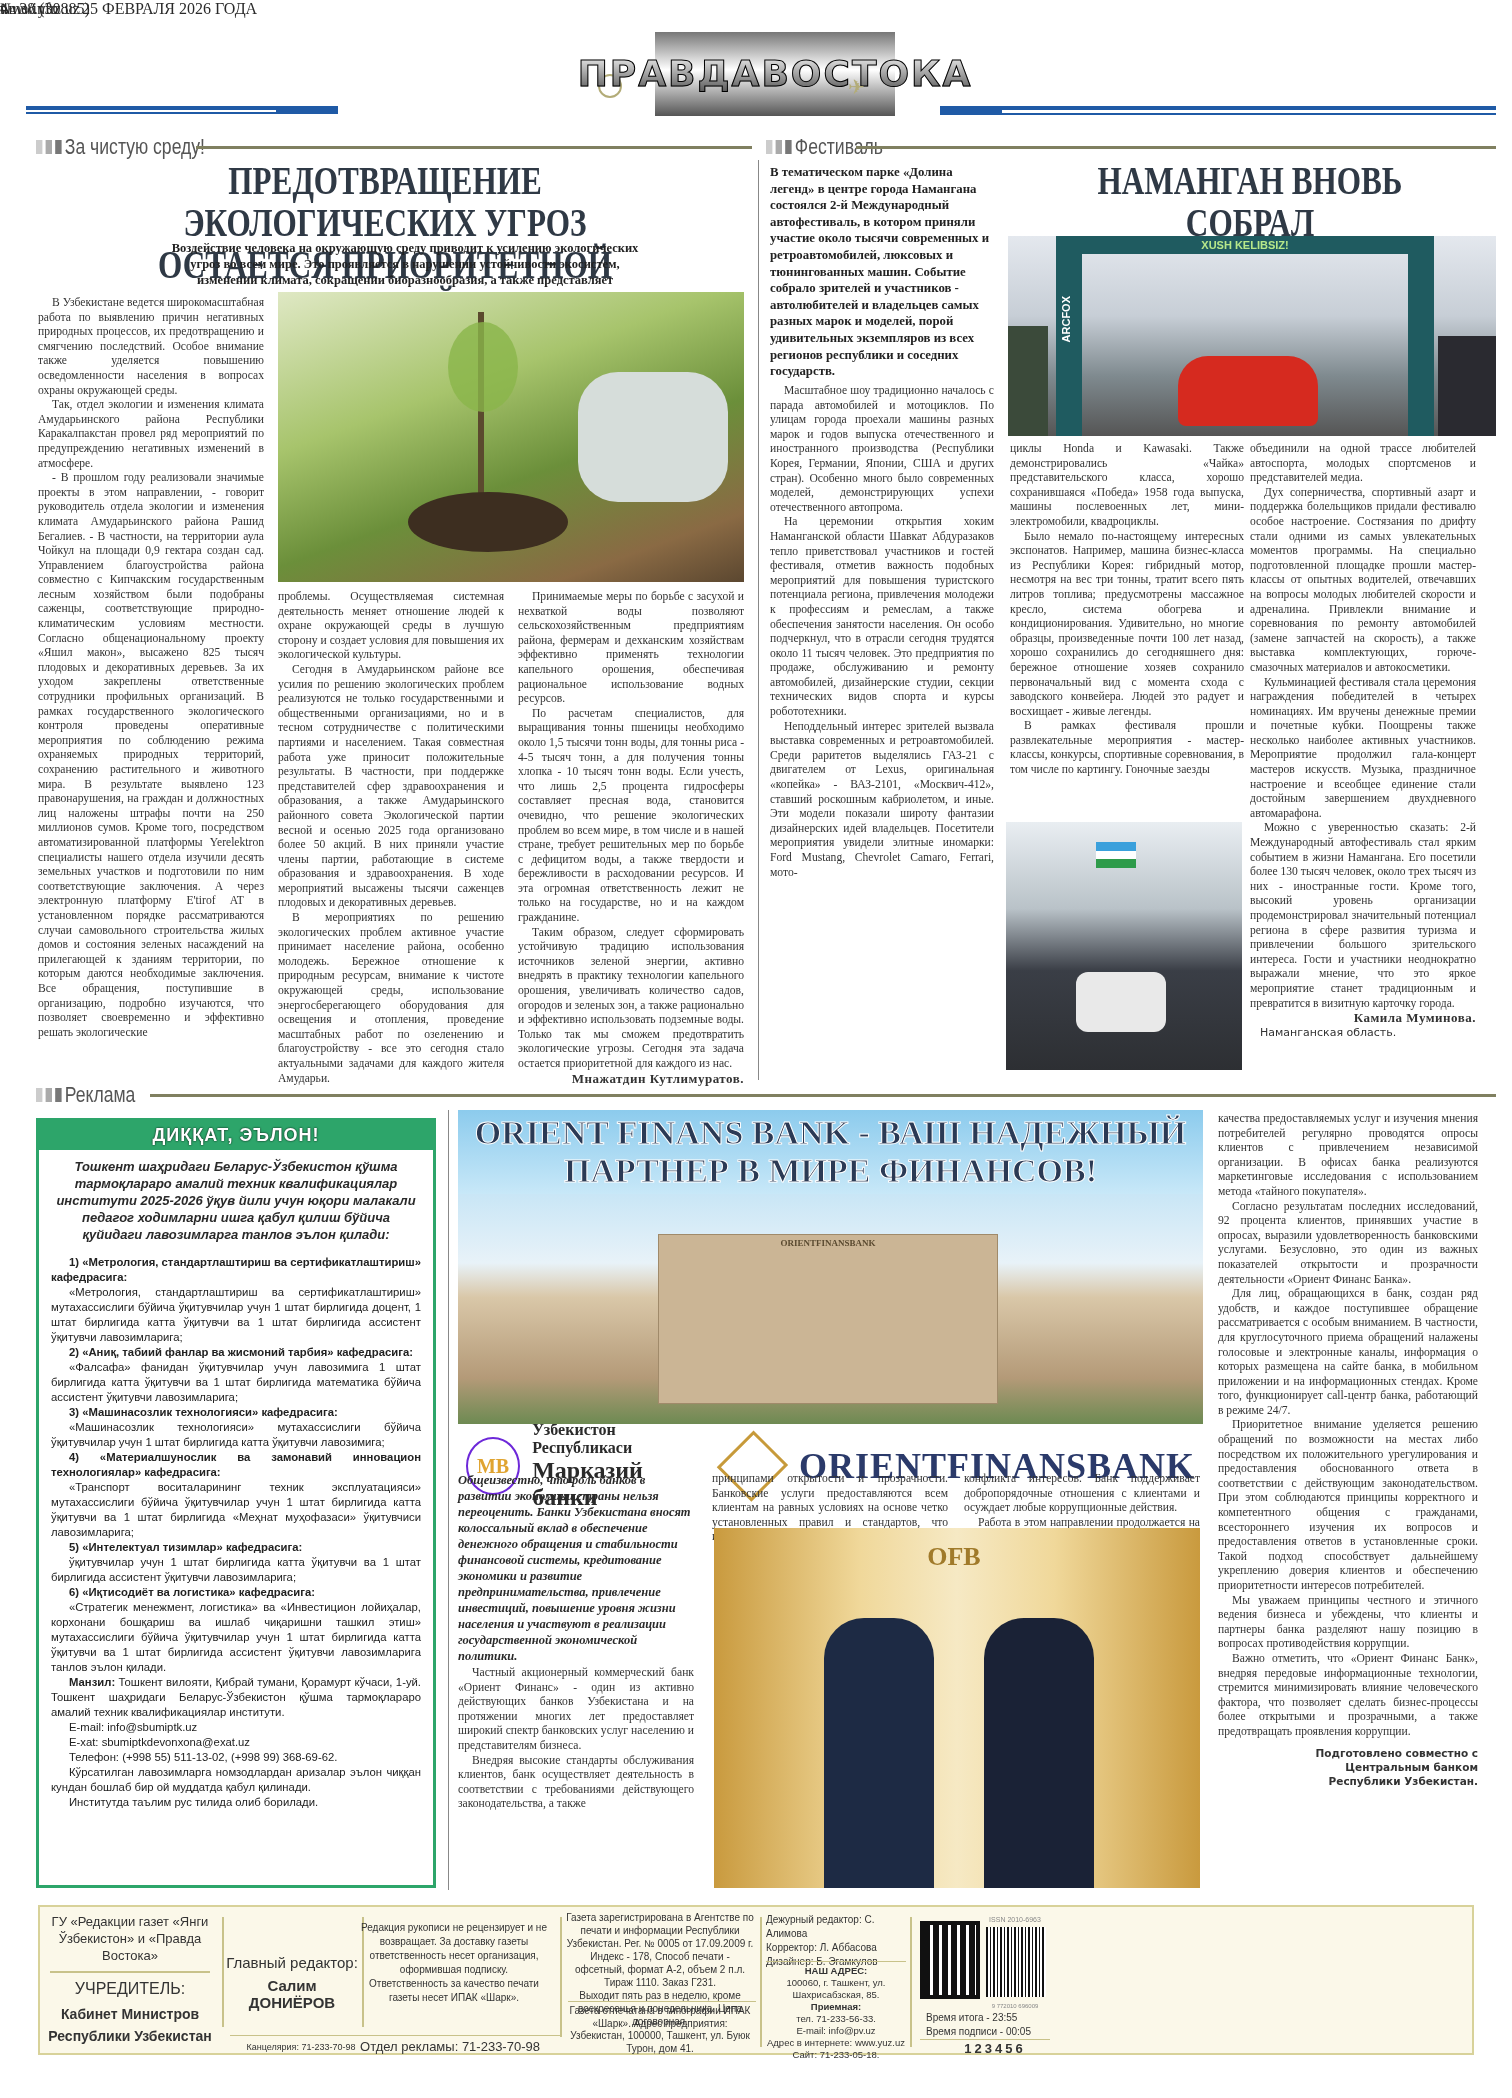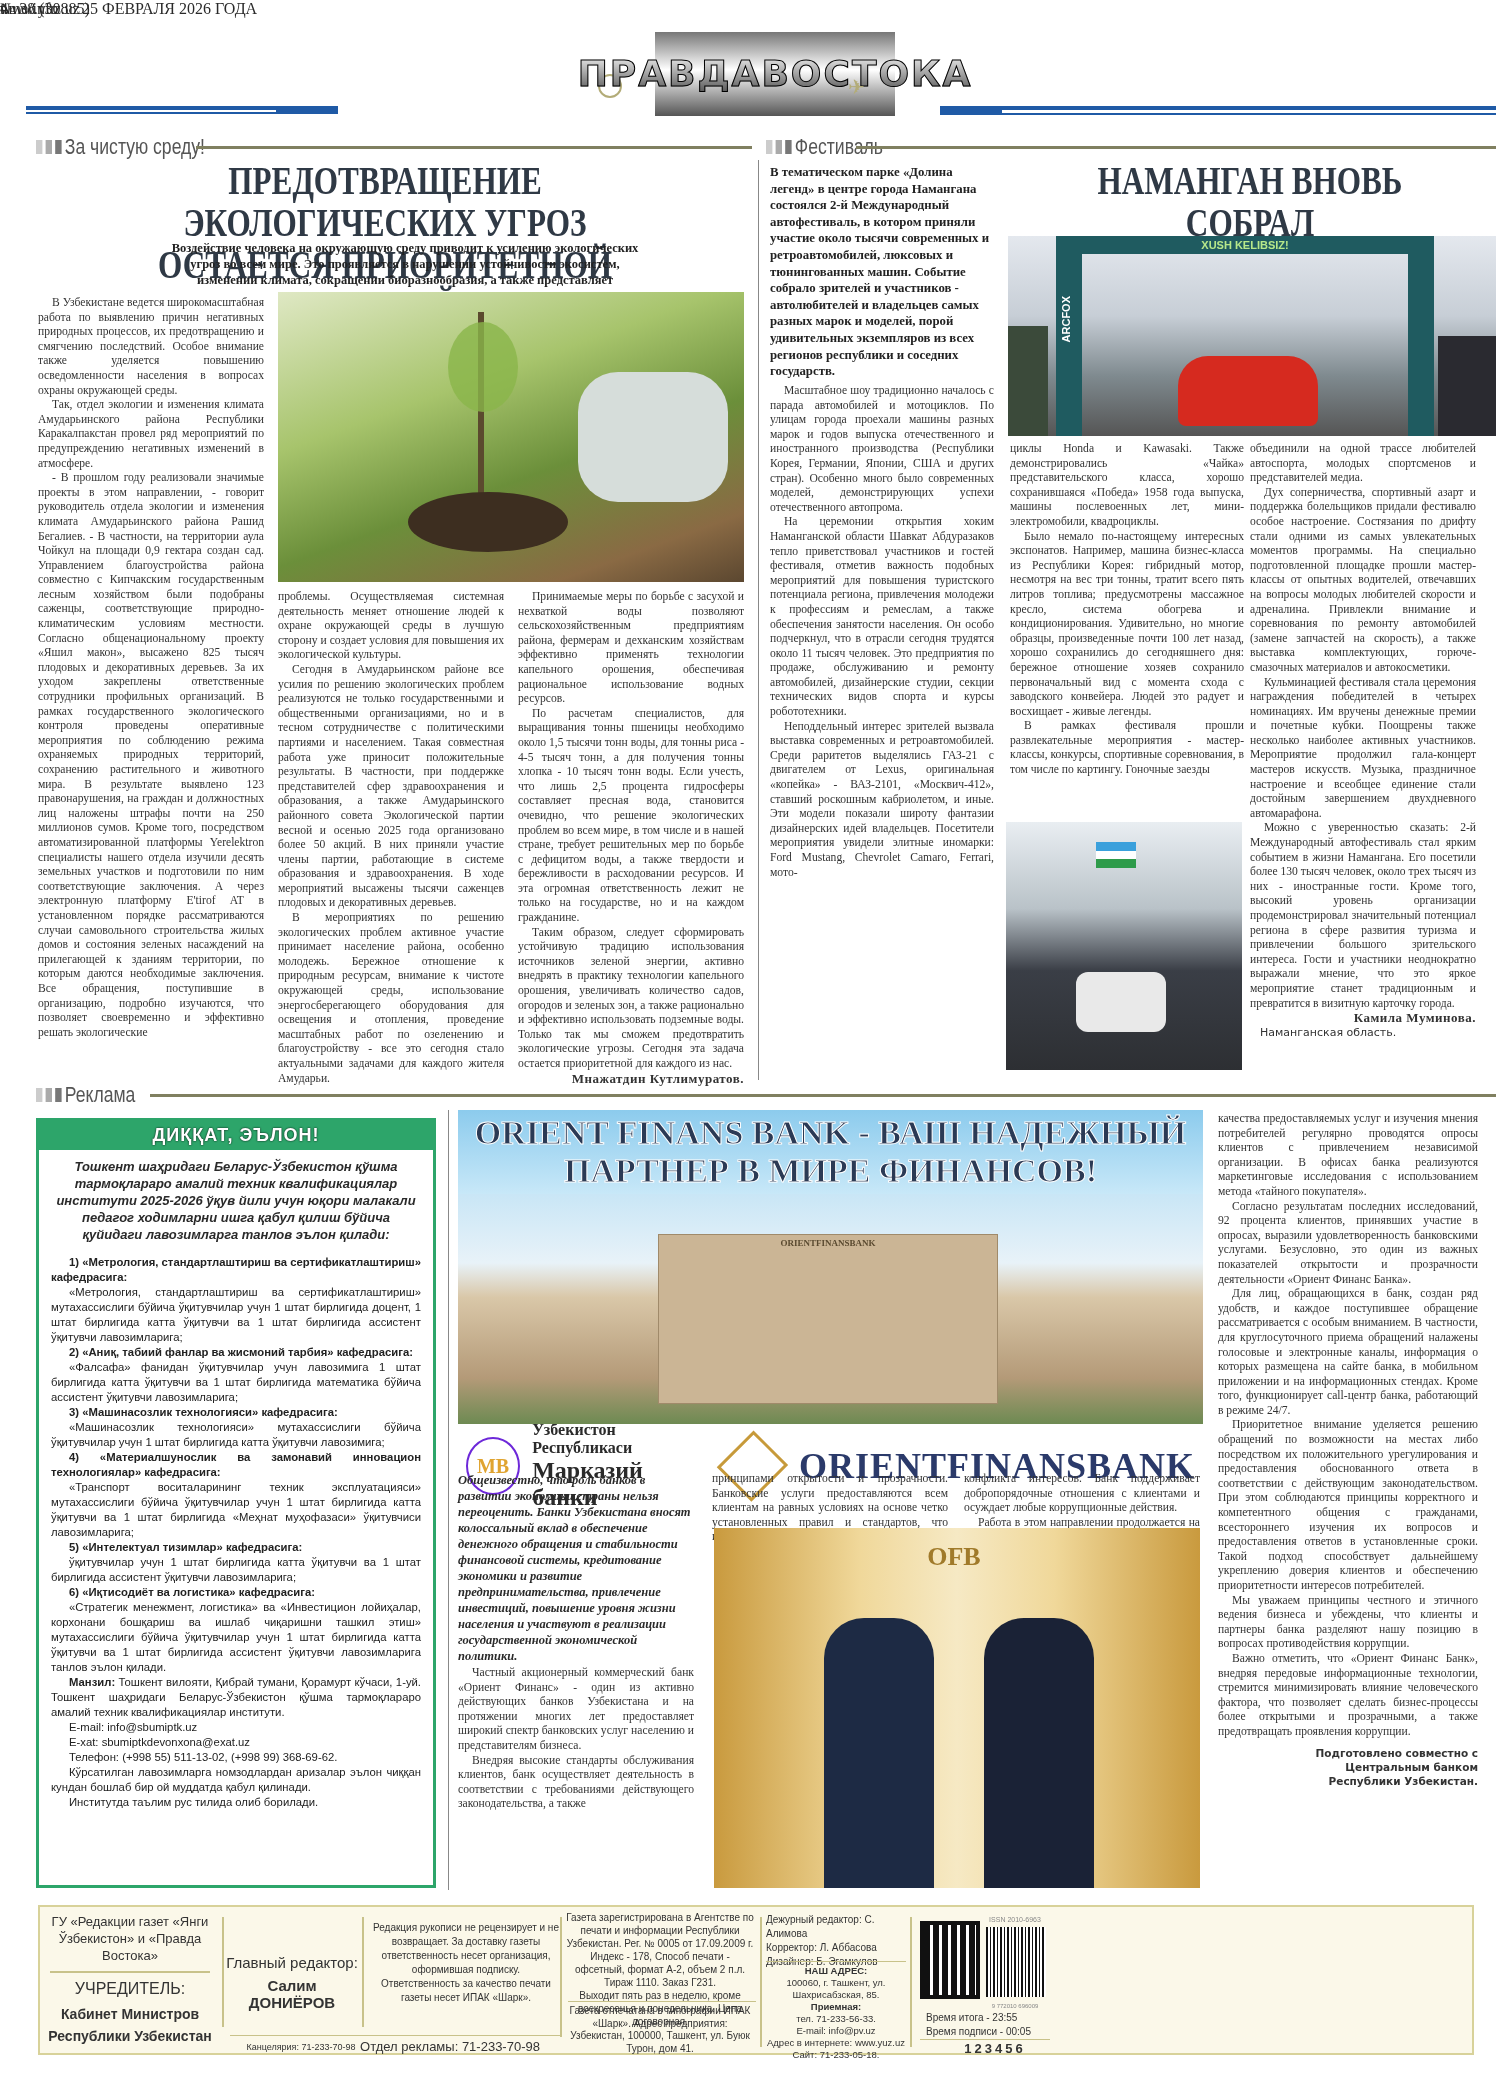--- a/index.html
+++ b/index.html
@@ -229,21 +229,21 @@
   <div class="fsep" style="left:10px;top:64px;width:160px;height:2px"></div>
   <div class="fcell" style="left:10px;top:72px;width:160px;font-size:16px;line-height:20px">УЧРЕДИТЕЛЬ:</div>
   <div class="fcell" style="left:4px;top:96px;width:172px;font:bold 14px 'Liberation Sans',sans-serif;line-height:22px">
     <div>Кабинет Министров</div>
     <div>Республики Узбекистан</div>
   </div>
   <div class="fsep" style="left:182px;top:10px;width:2px;height:110px"></div>
   <div class="fcell" style="left:186px;top:46px;width:132px;font-size:15px;line-height:20px">Главный редактор:</div>
   <div class="fcell" style="left:186px;top:70px;width:132px;font:bold 15px 'Liberation Sans',sans-serif">Салим ДОНИЁРОВ</div>
   <div class="fsep" style="left:322px;top:10px;width:2px;height:110px"></div>
-  <div class="fcell" style="left:331px;top:14px;width:190px;font-size:10px;line-height:14px">Редакция рукописи не рецензирует и не возвращает. За доставку газеты ответственность несет организация, оформившая подписку. Ответственность за качество печати газеты несет ИПАК «Шарк».</div>
+  <div class="fcell" style="left:319px;top:14px;width:190px;font-size:10px;line-height:14px">Редакция рукописи не рецензирует и не возвращает. За доставку газеты ответственность несет организация, оформившая подписку. Ответственность за качество печати газеты несет ИПАК «Шарк».</div>
   <div class="fsep" style="left:190px;top:128px;width:330px;height:1px"></div>
   <div class="fcell" style="left:186px;top:133px;width:150px;font-size:9px">Канцелярия: 71-233-70-98</div>
   <div class="fcell" style="left:320px;top:133px;width:180px;font-size:13px">Отдел рекламы: 71-233-70-98</div>
   <div class="fsep" style="left:520px;top:10px;width:2px;height:120px"></div>
   <div class="fcell" style="left:524px;top:4px;width:192px;font-size:10px;line-height:13px">
     <div>Газета зарегистрирована в Агентстве по печати и информации Республики Узбекистан. Рег. № 0005 от 17.09.2009 г.</div>
     <div>Индекс - 178, Способ печати - офсетный, формат А-2, объем 2 п.л. Тираж 1110. Заказ Г231.</div>
     <div>Выходит пять раз в неделю, кроме воскресенья и понедельника. Цена договорная.</div>
   </div>
   <div class="fsep" style="left:528px;top:94px;width:188px;height:1px"></div>

